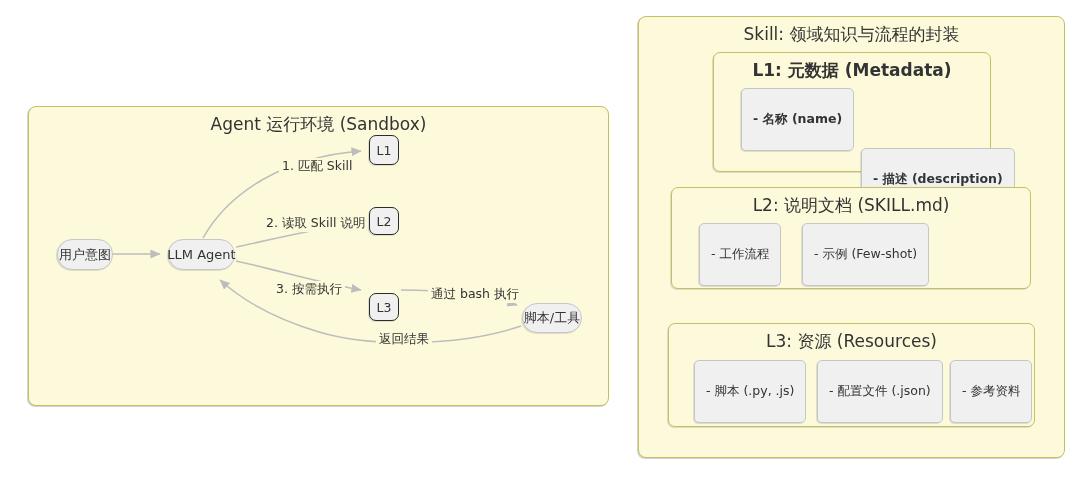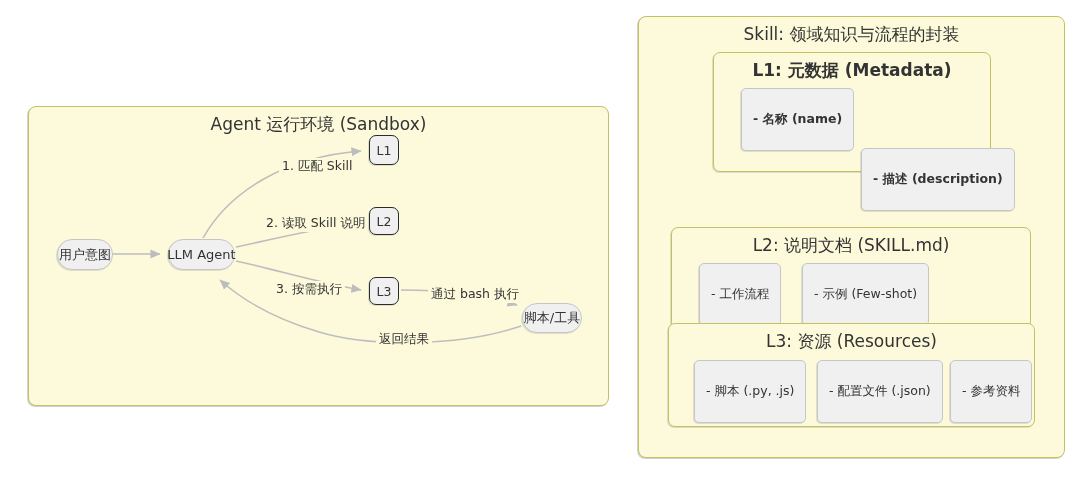--- a/index.html
+++ b/index.html
@@ -122,21 +122,21 @@
       </div>
       <div class="node" style="left:139px;top:132px;width:67px;height:31px;">
         <span>LLM Agent</span>
       </div>
       <div class="node accent" style="left:340px;top:28px;width:30px;height:30px;">
         <span>L1</span>
       </div>
       <div class="node accent" style="left:340px;top:100px;width:30px;height:28px;">
         <span>L2</span>
       </div>
-      <div class="node accent" style="left:340px;top:170px;width:30px;height:28px;">
+      <div class="node accent" style="left:340px;top:186px;width:30px;height:28px;">
         <span>L3</span>
       </div>
       <div class="node" style="left:493px;top:196px;width:60px;height:30px;">
         <span>脚本/工具</span>
       </div>
     </div>
   </div>
 
   <div class="cluster" style="left:638px;top:16px;width:427px;height:442px;">
     <div class="cluster-title">Skill: 领域知识与流程的封装</div>
@@ -144,21 +144,21 @@
     <div class="subcluster" style="left:74px;top:35px;width:278px;height:120px;font-weight:bold;">
       <div class="cluster-title">L1: 元数据 (Metadata)</div>
       <div class="item-box" style="left:27px;top:35px;">
         <span>- 名称 (name)</span>
       </div>
       <div class="item-box" style="left:147px;top:52px;margin-top:43px;">
         <span>- 描述 (description)</span>
       </div>
     </div>
 
-    <div class="subcluster" style="left:32px;top:170px;width:360px;height:102px;margin-top:40px;">
+    <div class="subcluster" style="left:32px;top:170px;width:360px;height:102px;">
       <div class="cluster-title">L2: 说明文档 (SKILL.md)</div>
       <div class="item-box" style="left:27px;top:35px;">
         <span>- 工作流程</span>
       </div>
       <div class="item-box" style="left:130px;top:35px;">
         <span>- 示例 (Few-shot)</span>
       </div>
     </div>
 
     <div class="subcluster" style="left:29px;top:306px;width:367px;height:104px;">

